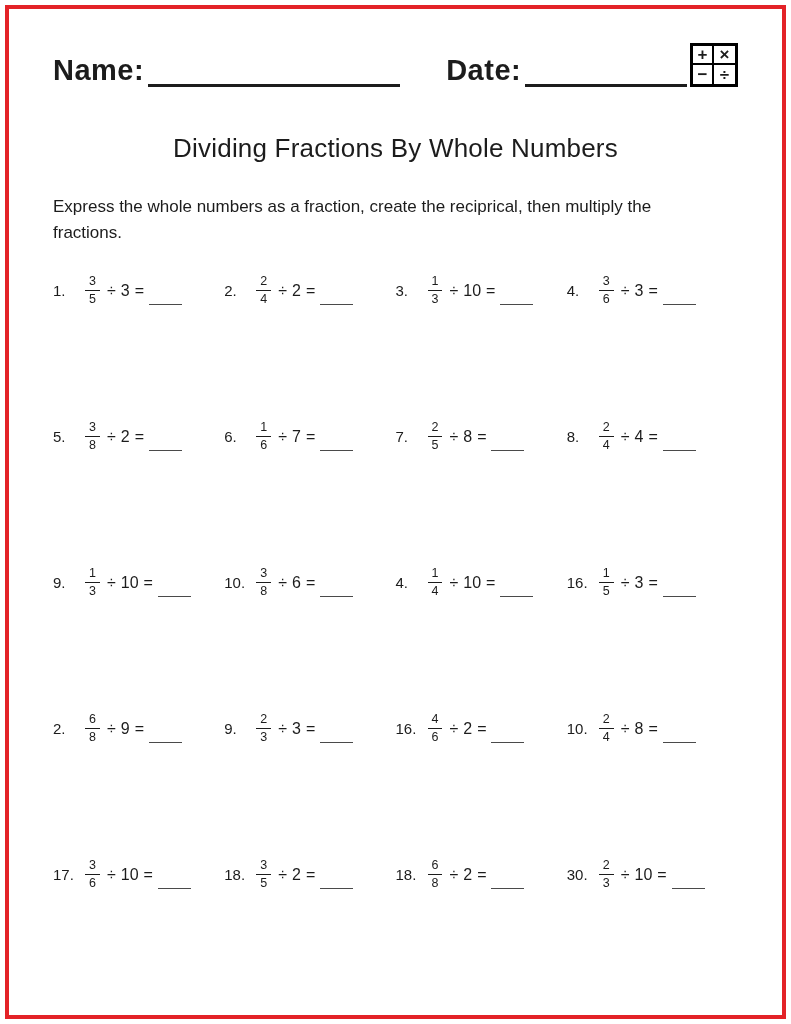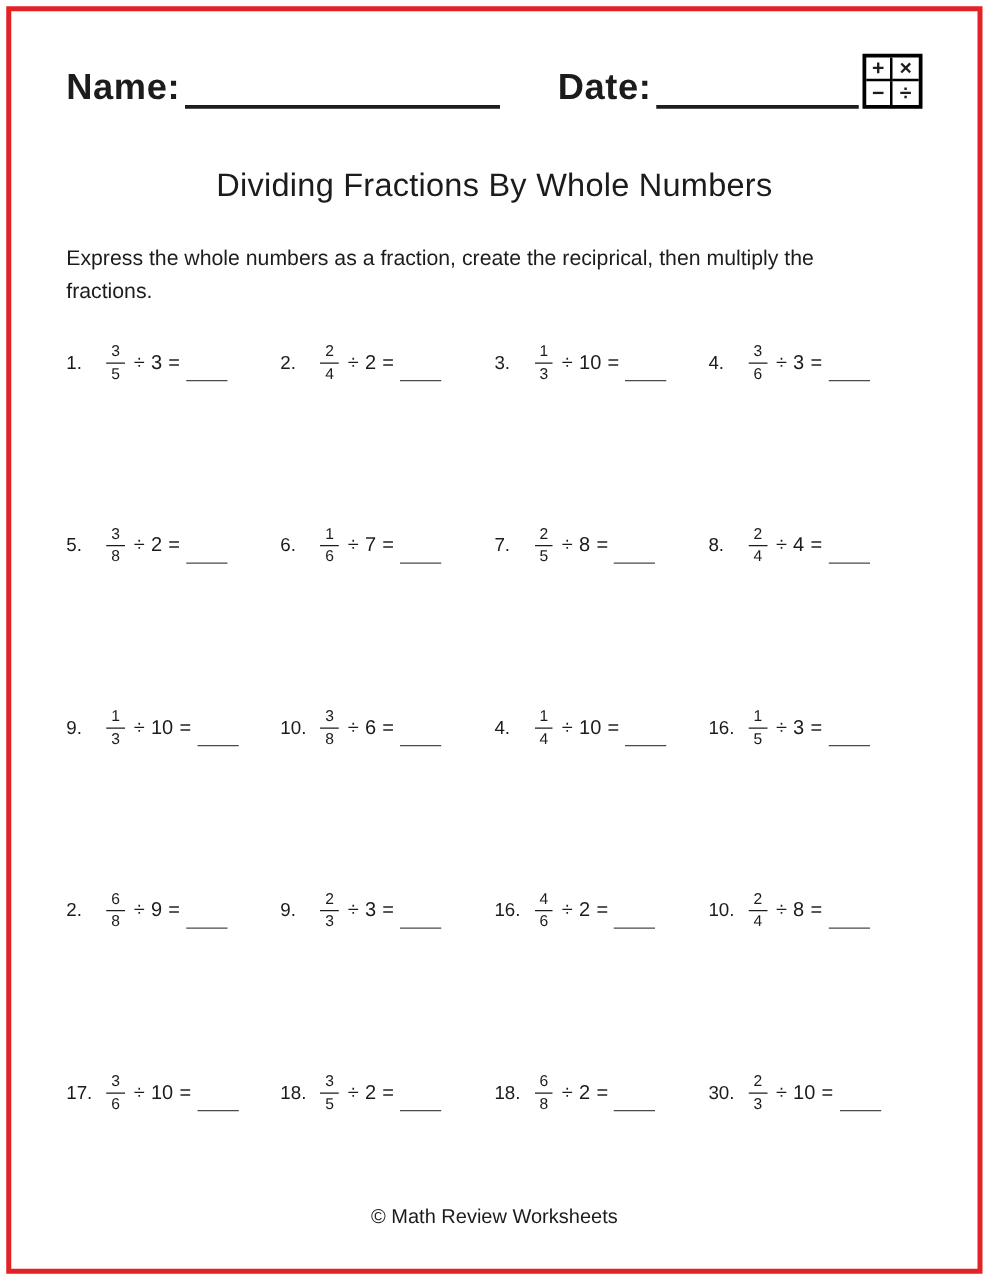--- a/index.html
+++ b/index.html
@@ -363,15 +363,14 @@
       <span class="frac-num">2</span>
       <span class="frac-den">3</span>
     </span>
     <span class="op">÷</span>
     <span class="divisor">10</span>
     <span class="eq">=</span>
     <span class="answer-blank"></span>
   </div>
 </div>
 
-  <div class="footer">© Math Review Worksheets</div>
 
 </div>
 
 </body></html>

